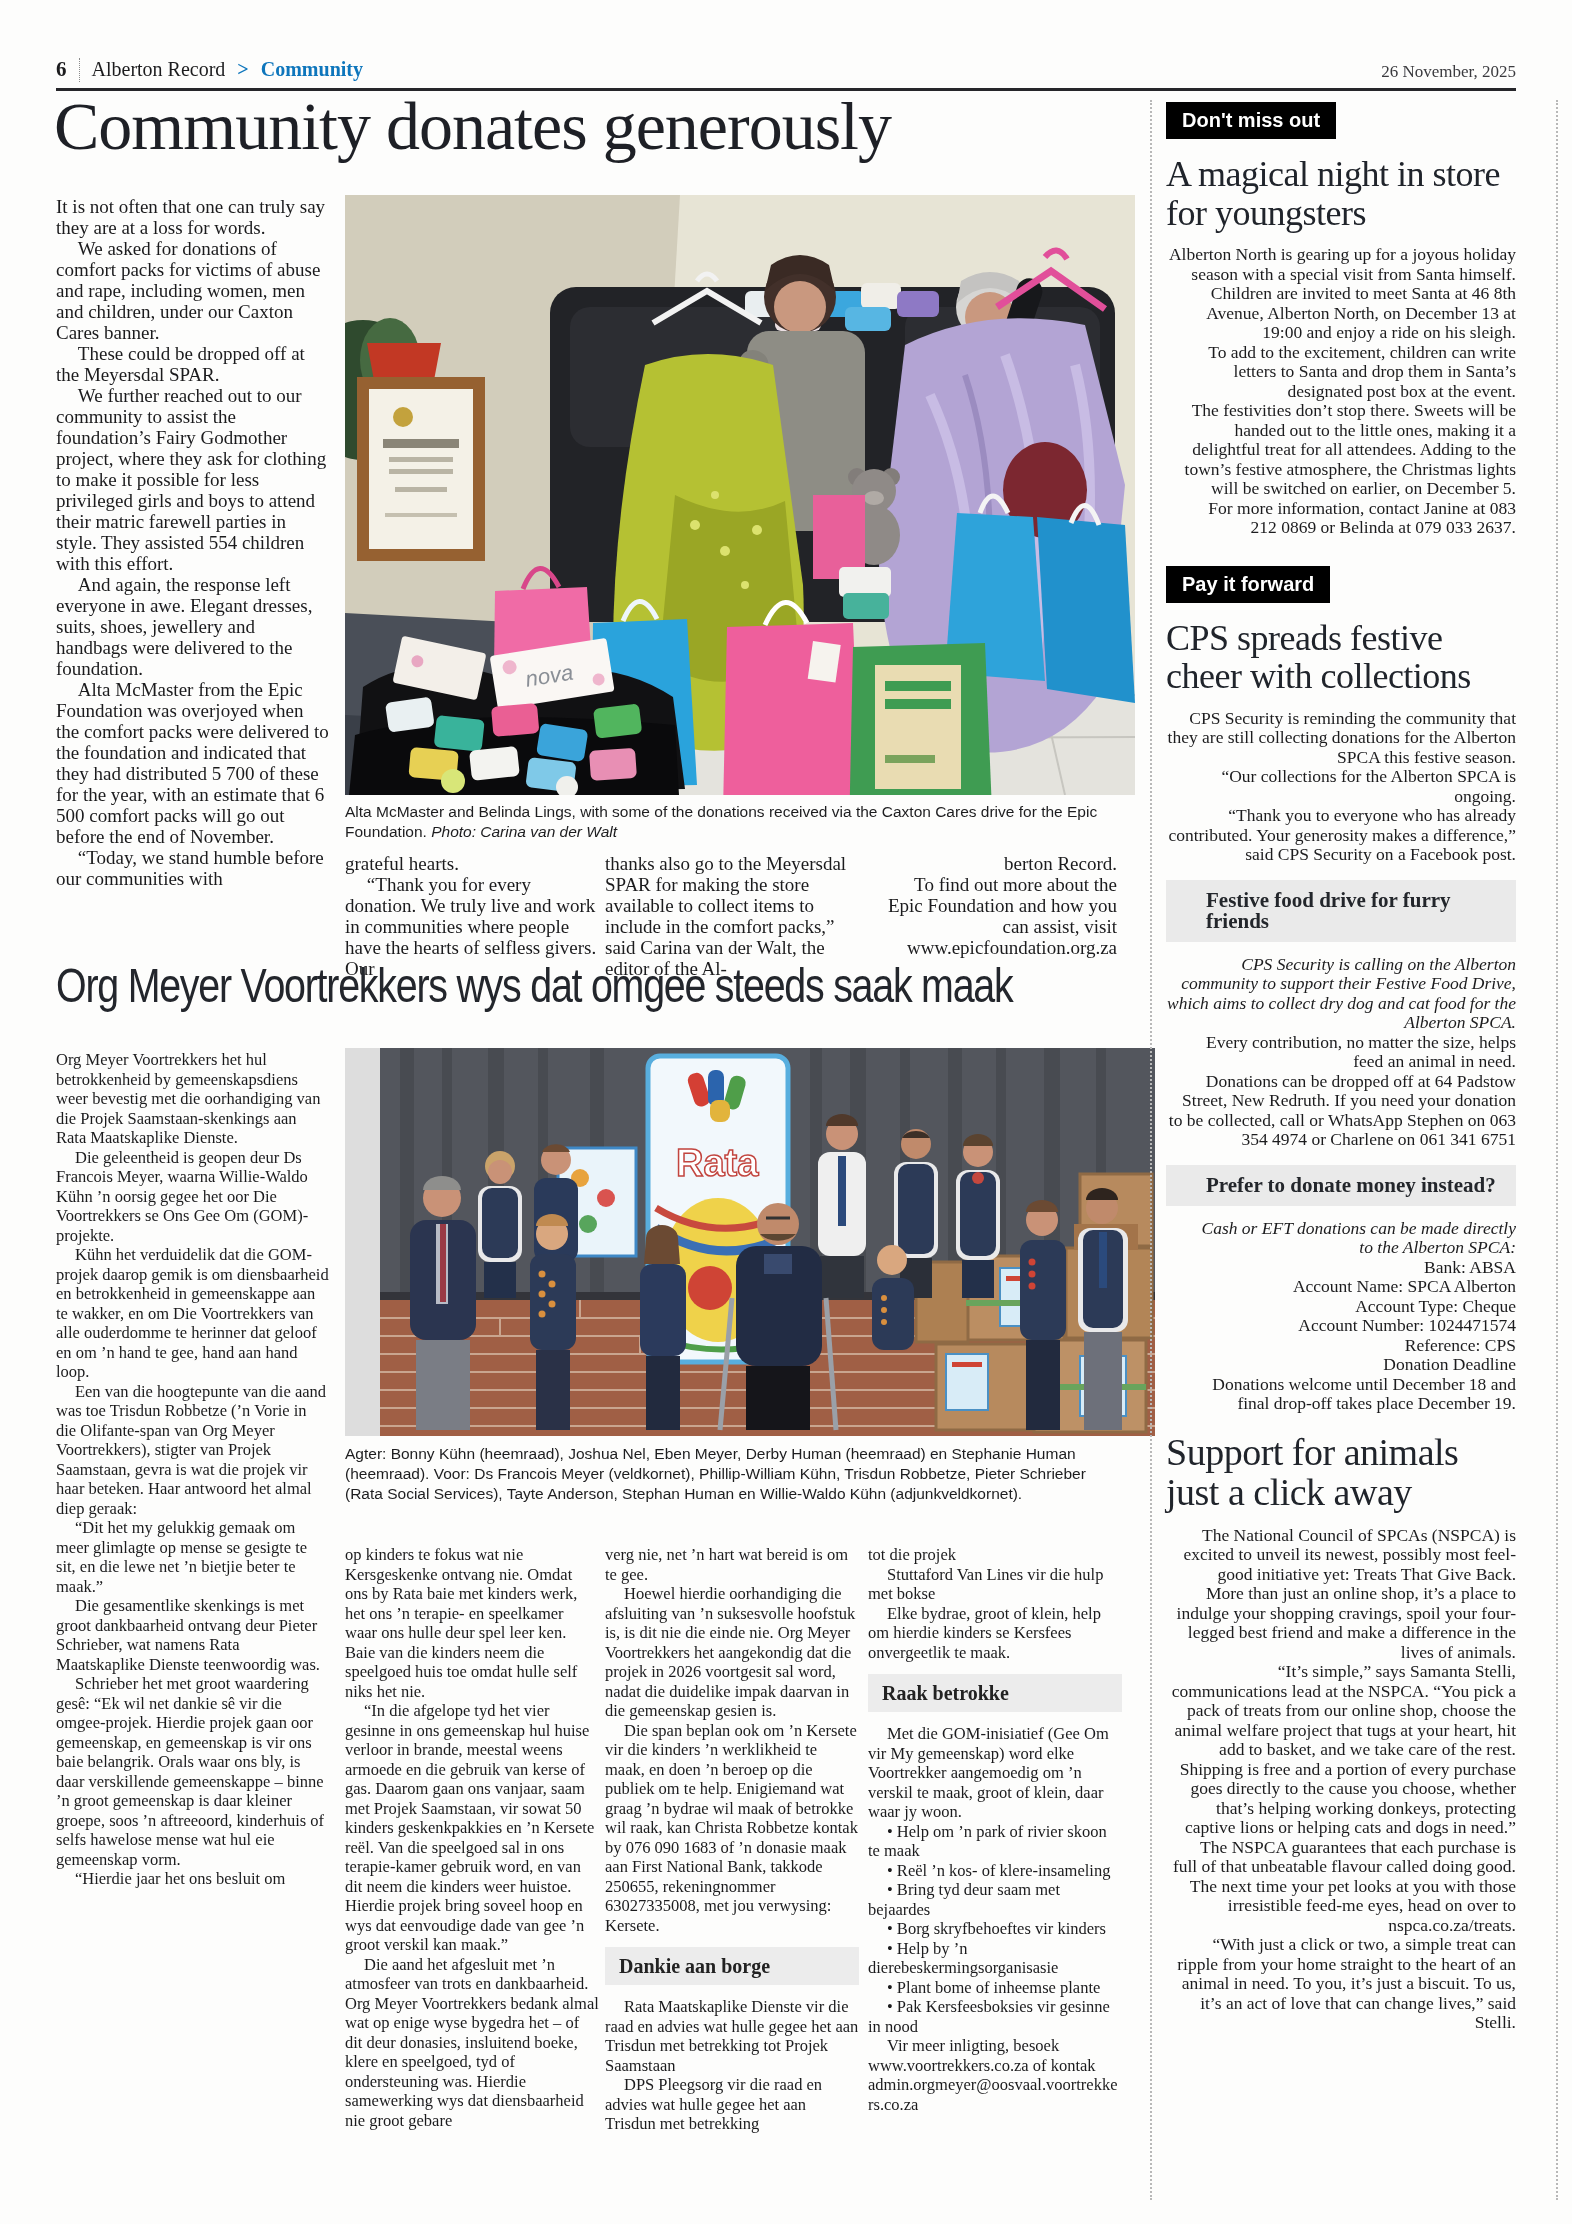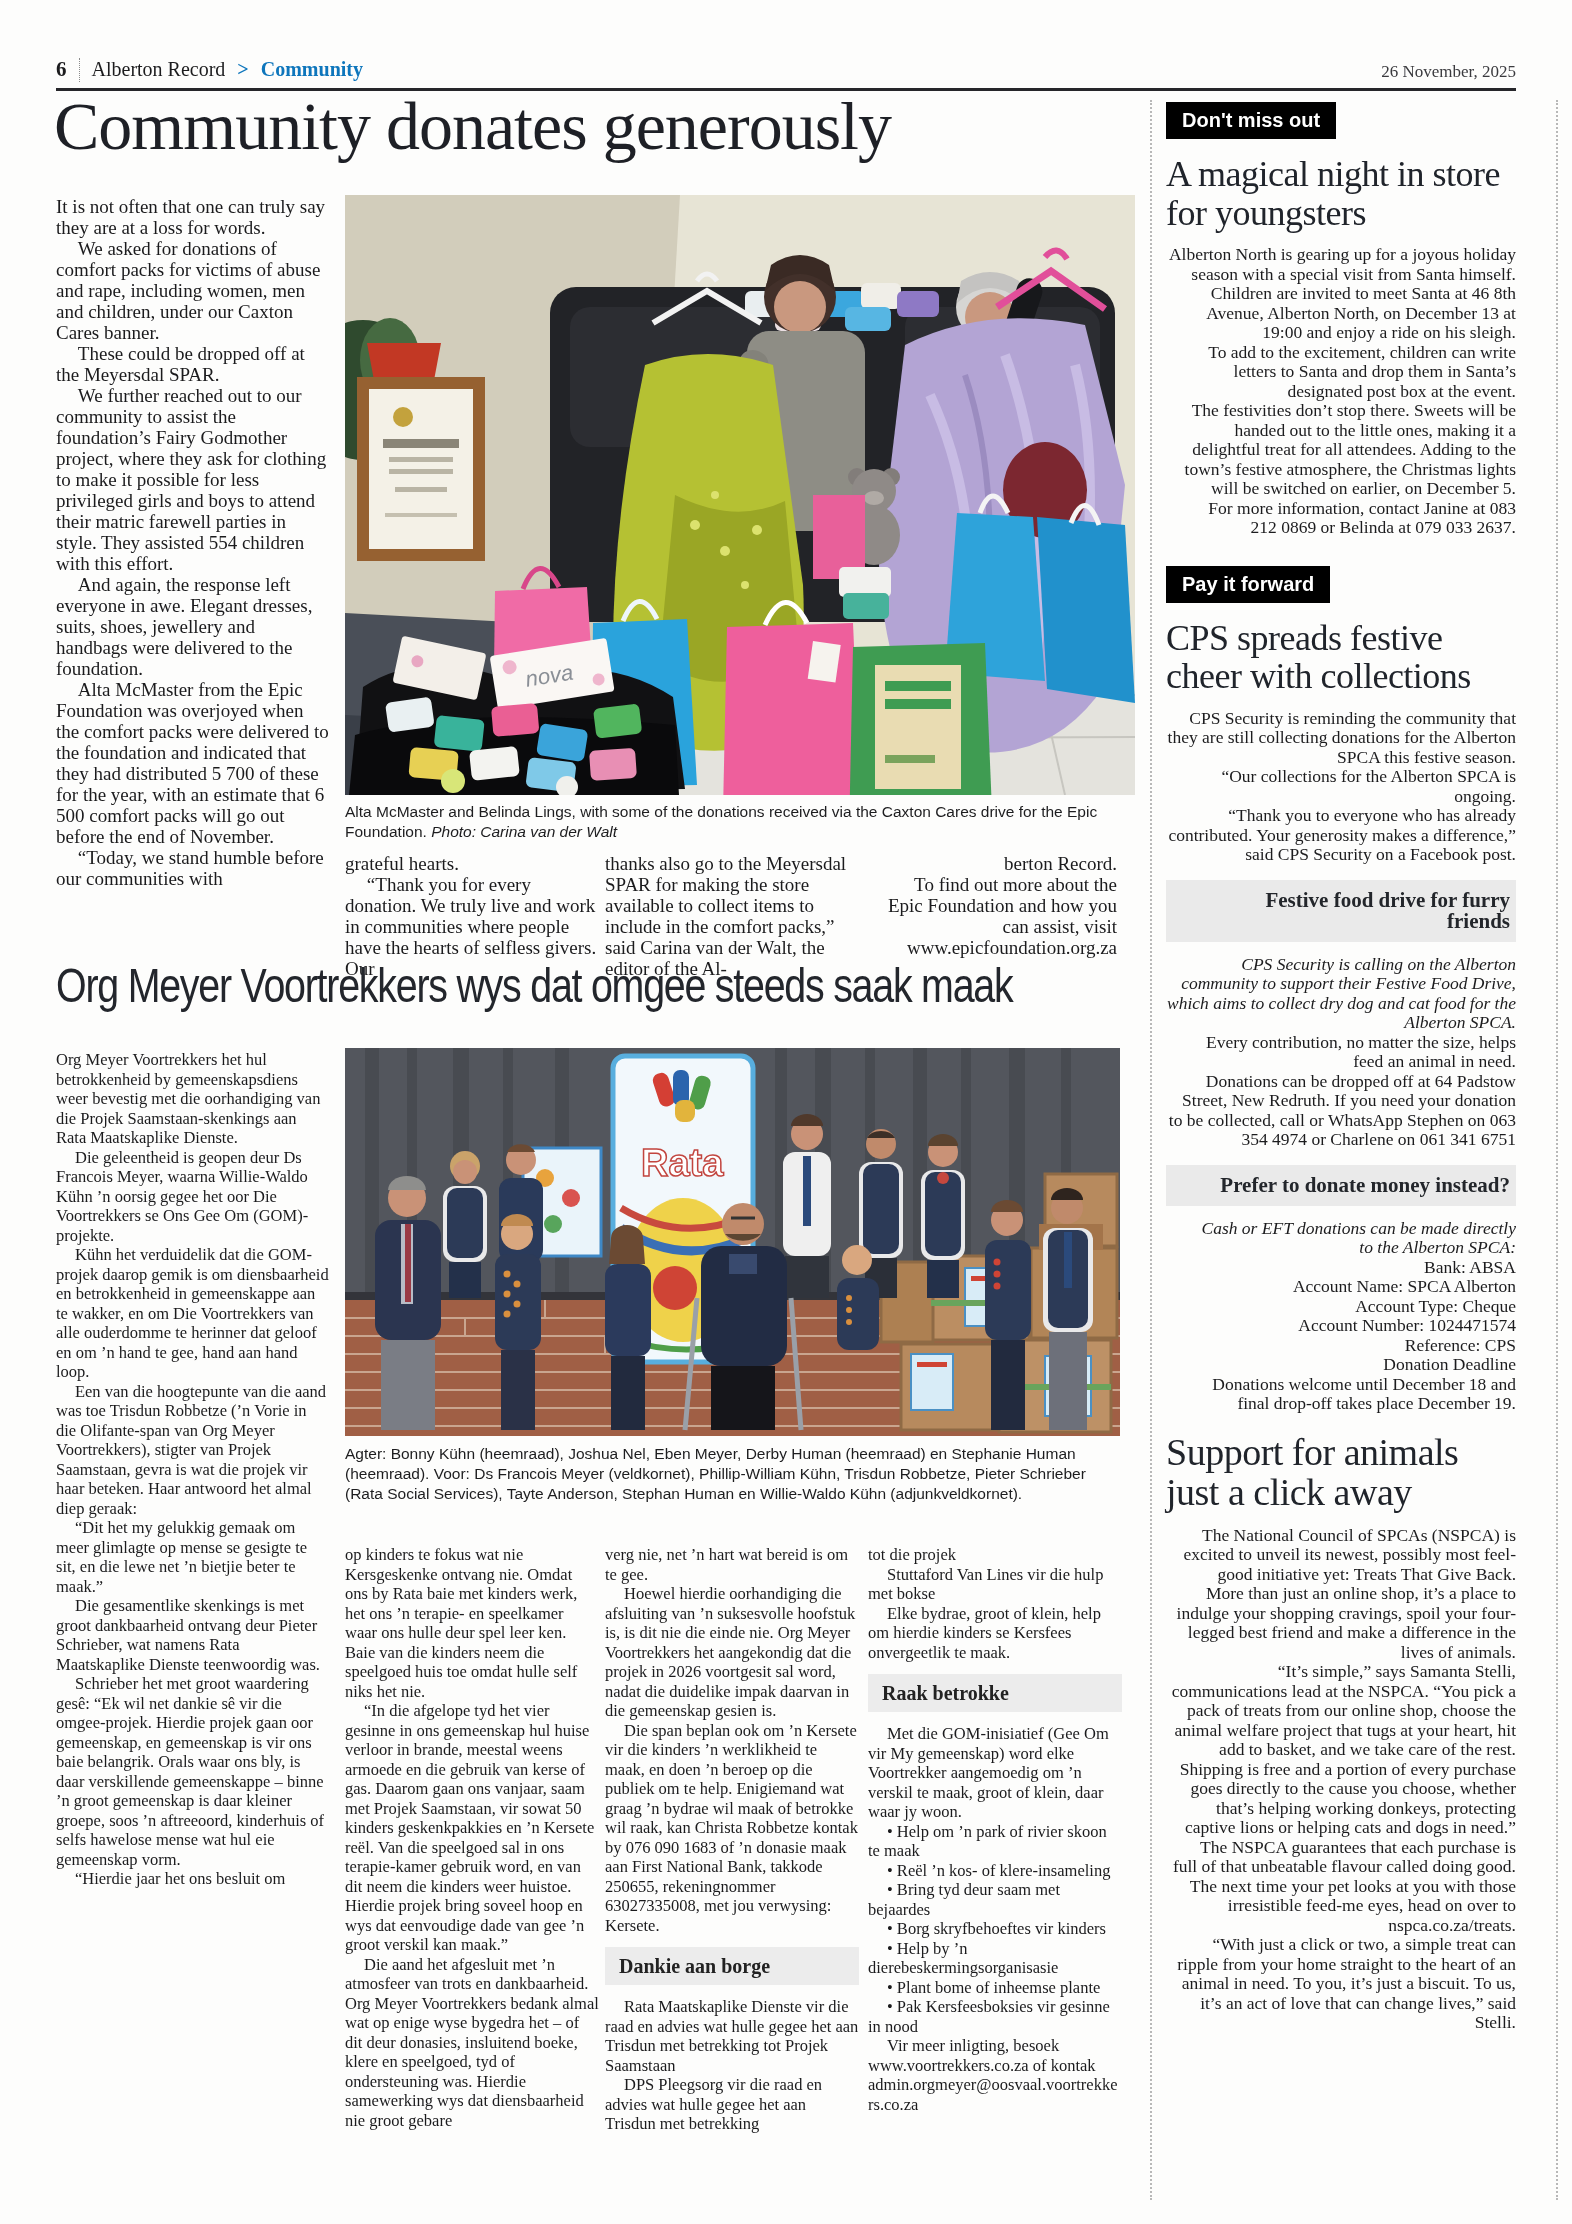--- a/index.html
+++ b/index.html
@@ -45,21 +45,21 @@
          padding:8px 16px 9px;margin:0;}
   .badge2{margin-top:22px;}
   .side-headline{font-weight:400;font-size:36px;line-height:1.07;letter-spacing:-0.5px;
                  color:#20242b;margin:16px 0 13px;}
   .side-headline.big{font-size:38px;margin-top:18px;}
   .side-body{margin:0 0 6px;text-align:right;}
   .side-body p{margin:0;text-indent:1.1em;}
   .side-body > p:first-child{text-indent:0;}
   .side-body.all-indent > p:first-child{text-indent:1.1em;font-style:italic;}
   .side-subhead{background:#eaeaea;font-weight:bold;font-size:21px;line-height:1;
-                padding:10px 6px 10px 40px;margin:15px 0 13px;color:#23262b;text-align:right;}
+                padding:10px 6px 10px 40px;margin:15px 0 13px;color:#23262b;}
 </style>
 </head>
 <body>
 
 <div class="page">
 
   <div class="masthead">
     <div class="mast-left">
       <span class="pageno">6</span>
       <span class="mast-div"></span>
@@ -236,21 +236,21 @@
       <p>Org Meyer Voortrekkers het hul betrokkenheid by gemeenskapsdiens weer bevestig met die oorhandiging van die Projek Saamstaan-skenkings aan Rata Maatskaplike Dienste.</p>
       <p>Die geleentheid is geopen deur Ds Francois Meyer, waarna Willie-Waldo Kühn ’n oorsig gegee het oor Die Voortrekkers se Ons Gee Om (GOM)-projekte.</p>
       <p>Kühn het verduidelik dat die GOM-projek daarop gemik is om diensbaarheid en betrokkenheid in gemeenskappe aan te wakker, en om Die Voortrekkers van alle ouderdomme te herinner dat geloof en om ’n hand te gee, hand aan hand loop.</p>
       <p>Een van die hoogtepunte van die aand was toe Trisdun Robbetze (’n Vorie in die Olifante-span van Org Meyer Voortrekkers), stigter van Projek Saamstaan, gevra is wat die projek vir haar beteken. Haar antwoord het almal diep geraak:</p>
       <p>“Dit het my gelukkig gemaak om meer glimlagte op mense se gesigte te sit, en die lewe net ’n bietjie beter te maak.”</p>
       <p>Die gesamentlike skenkings is met groot dankbaarheid ontvang deur Pieter Schrieber, wat namens Rata Maatskaplike Dienste teenwoordig was.</p>
       <p>Schrieber het met groot waardering gesê: “Ek wil net dankie sê vir die omgee-projek. Hierdie projek gaan oor gemeenskap, en gemeenskap is vir ons baie belangrik. Orals waar ons bly, is daar verskillende gemeenskappe – binne ’n groot gemeenskap is daar kleiner groepe, soos ’n aftreeoord, kinderhuis of selfs hawelose mense wat hul eie gemeenskap vorm.</p>
       <p>“Hierdie jaar het ons besluit om</p>
     </div>
 
-  <div class="photo" style="left:345px;top:1048px;width:775px;height:388px;">
+  <div class="photo" style="left:345px;top:1048px;width:775px;height:388px;padding-left:35px;">
     <svg width="775" height="388" viewBox="0 0 775 388">
       <rect width="775" height="388" fill="#53565d"></rect>
       <g fill="#484b51">
         <rect x="20" width="14" height="250"></rect>
           <rect x="62" width="10" height="250"></rect>
           <rect x="108" width="16" height="250"></rect>
         <rect x="158" width="10" height="250"></rect>
           <rect x="210" width="14" height="250"></rect>
           <rect x="430" width="12" height="250"></rect>
         <rect x="470" width="16" height="250"></rect>

